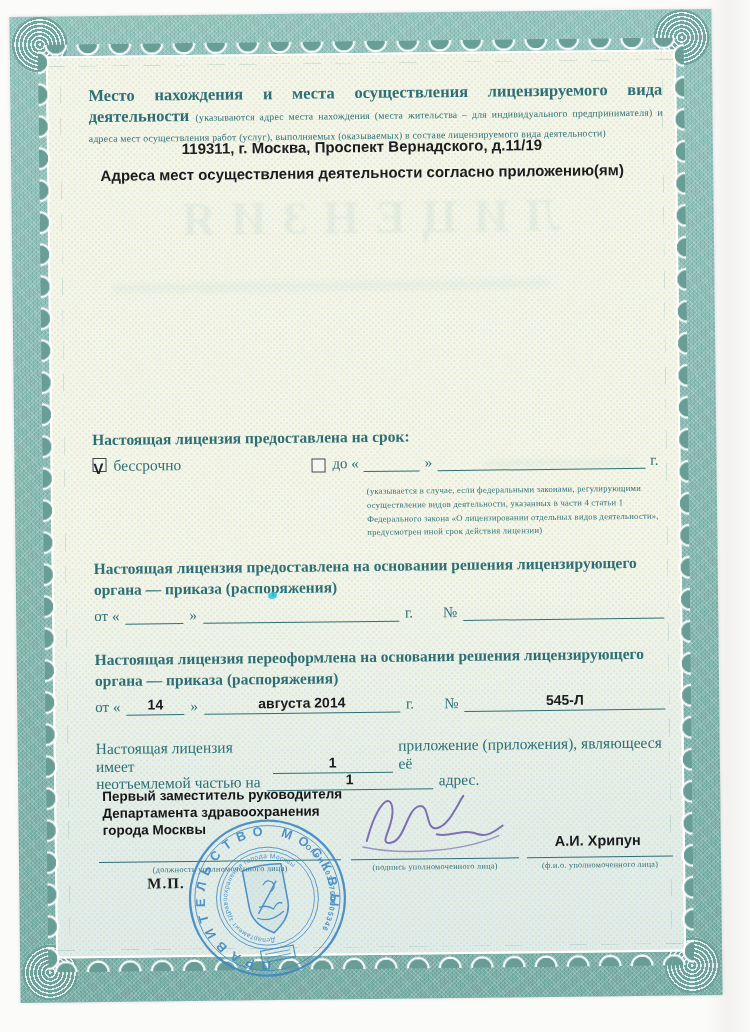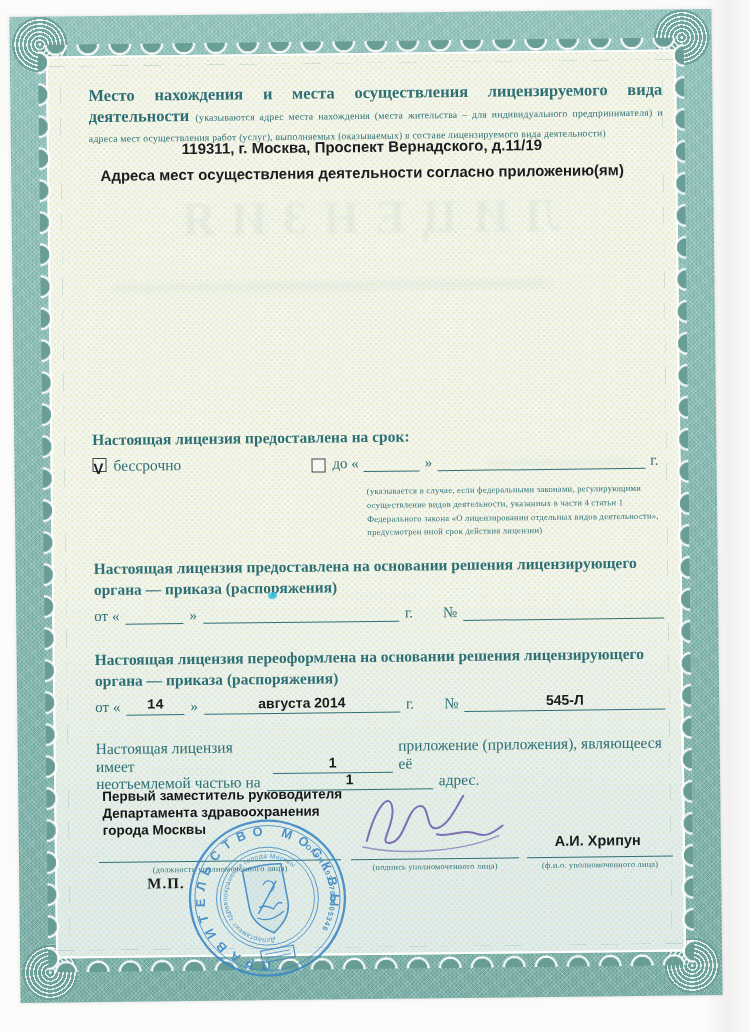--- a/index.html
+++ b/index.html
@@ -147,21 +147,21 @@
     <span class="t">»</span>
     <span class="u" style="width:196px;"></span>
     <span class="t">г.</span>
     <span class="t" style="margin-left:24px;">№</span>
     <span class="u" style="flex:1;"></span>
   </div>
 
   <div class="abs sec-title reissued-title">Настоящая лицензия переоформлена на основании решения лицензирующего органа — приказа (распоряжения)</div>
   <div class="abs form-row row-reissued">
     <span class="t">от «</span>
-    <span class="u" style="width:58px;font-family:Liberation Mono, monospace;">14</span>
+    <span class="u" style="width:58px;">14</span>
     <span class="t">»</span>
     <span class="u" style="width:196px;">августа 2014</span>
     <span class="t">г.</span>
     <span class="t" style="margin-left:24px;">№</span>
     <span class="u" style="flex:1;">545-Л</span>
   </div>
 
   <div class="abs form-row row-annex1">
     <span class="annex-t">Настоящая лицензия имеет</span>
     <span class="u" style="width:126px;">1</span>

